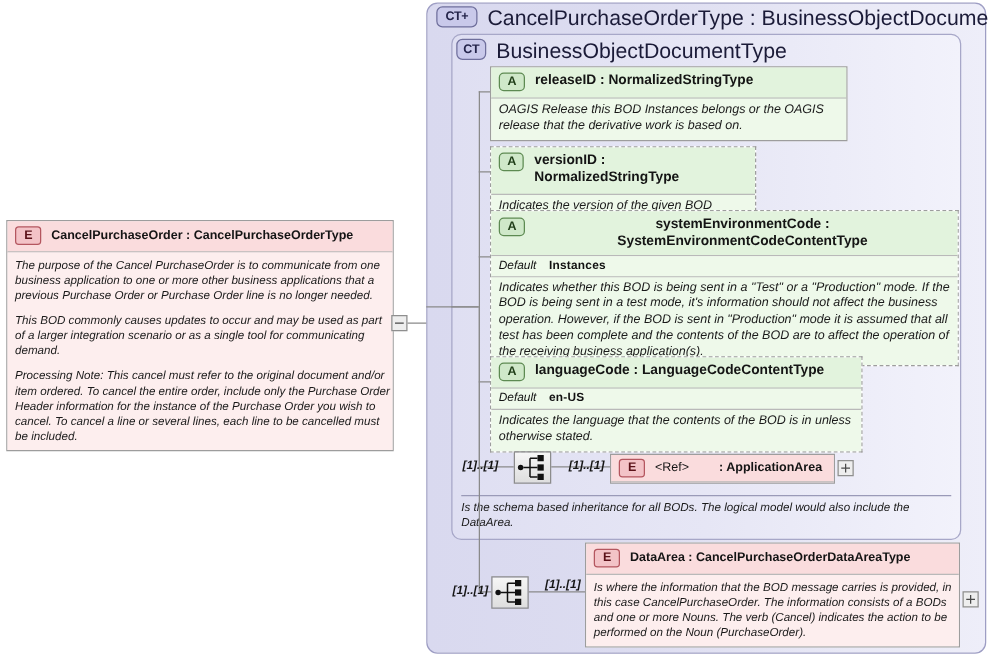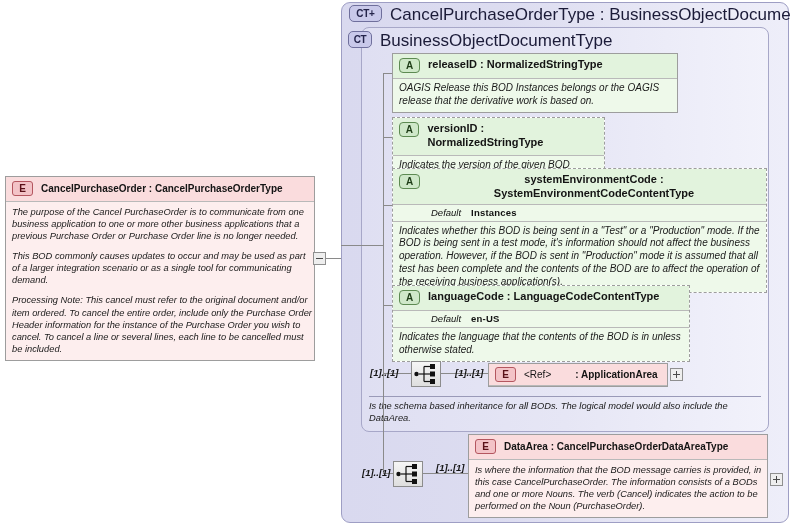--- a/index.html
+++ b/index.html
@@ -107,21 +107,21 @@
   }
   .attr-default {
     display: flex;
     gap: 10px;
     align-items: baseline;
     padding: 2px 6px 3px 6px;
     background: #eef9ea;
     border-bottom: 1px solid #b9b9b9;
     font-size: 9.5px;
   }
-  .attr-default .lbl { font-style: italic; color: #111; margin-left: 32px; }
+  .attr-default .lbl { font-style: italic; color: #111; }
   .attr-default .val { font-weight: bold; color: #111; letter-spacing: .2px; }
   .attr-doc {
     font-size: 10px;
     font-style: italic;
     color: #1a1a1a;
     line-height: 1.28;
   }
   .solid-border { border: 1px solid #9d9d9d; }
   .dashed-border { border: 1px dashed #9d9d9d; }
 
@@ -205,21 +205,21 @@
 <body>
 
 <div class="abs" id="ct-outer"></div>
 
 <div class="abs hdr-row" style="left:349px; top:5px;">
   <span class="badge badge-ct">CT+</span>
   <span class="ct-title">CancelPurchaseOrderType : BusinessObjectDocumentType</span>
 </div>
 
 <div class="abs" id="ct-inner"></div>
-<div class="abs hdr-row" style="left:348px; top:31px;">
+<div class="abs hdr-row" style="left:365px; top:31px;">
   <span class="badge badge-ct plain">CT</span>
   <span class="ct-title">BusinessObjectDocumentType</span>
 </div>
 
 <div class="abs line-v" style="left:383px; top:73px; height:300px;"></div>
 
 <div class="abs line-h" style="left:383px; top:73px; width:9px;"></div>
 
 <div class="abs line-h" style="left:383px; top:137px; width:9px;"></div>
 

